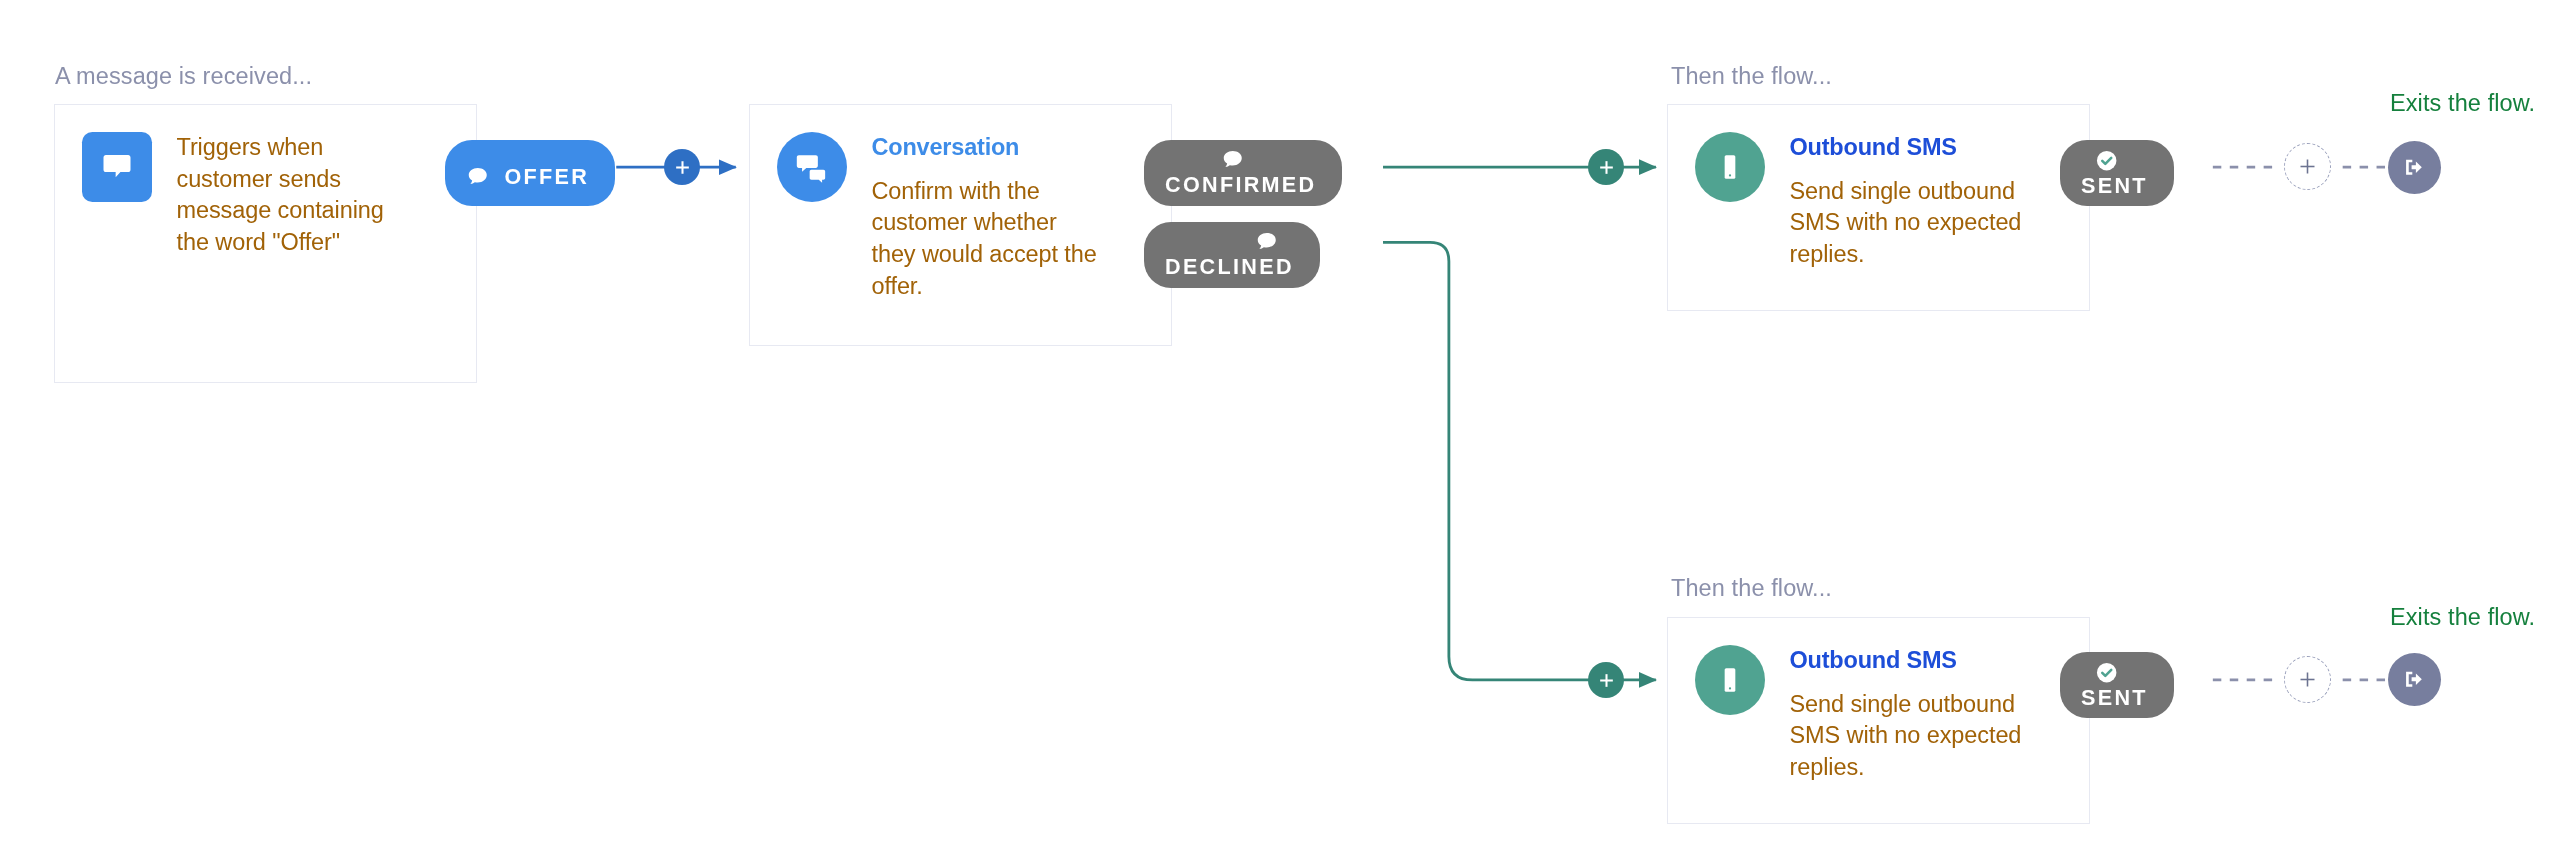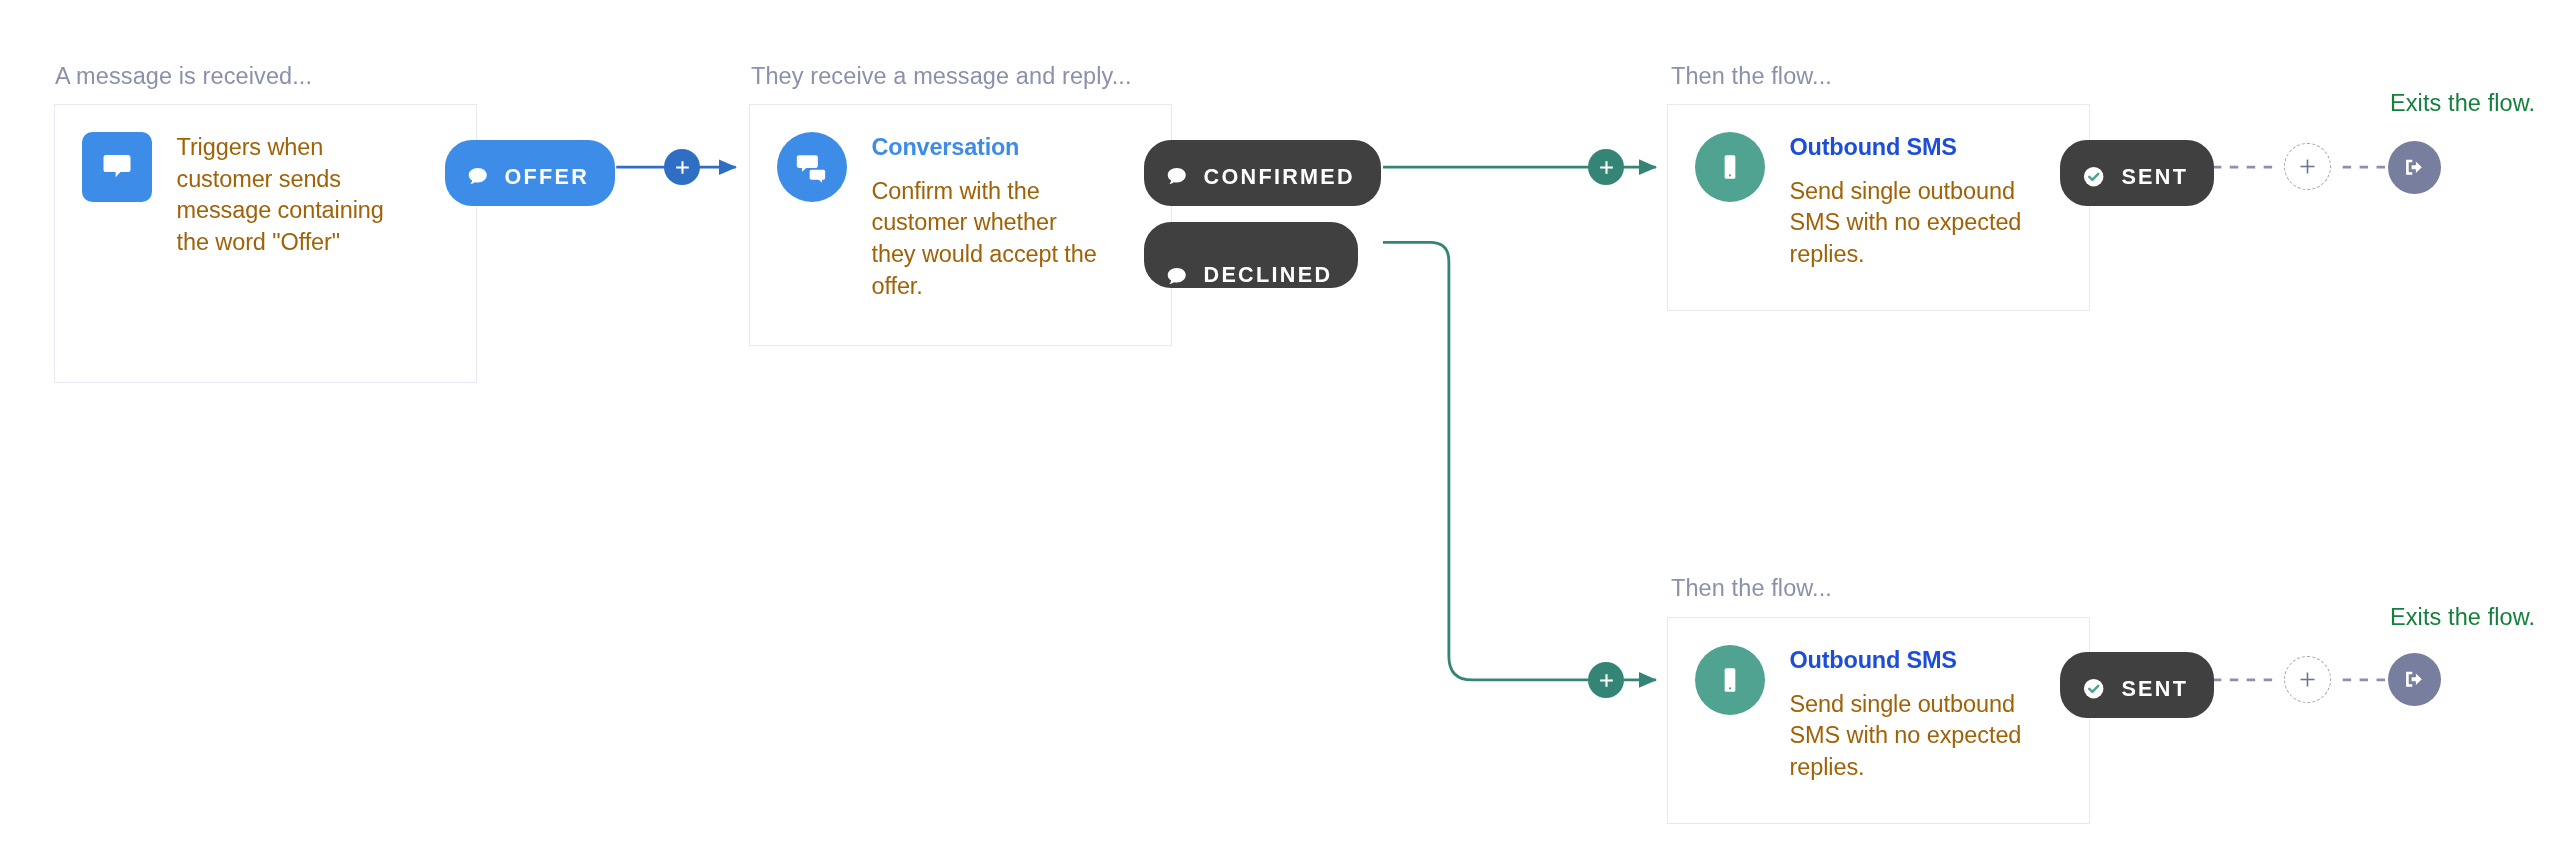--- a/index.html
+++ b/index.html
@@ -109,21 +109,21 @@
     padding: 8px 26px 0 21px;
     border-radius: 27px;
     color: #ffffff;
     font-size: 21.6px;
     font-weight: bold;
     letter-spacing: 2.3px;
     white-space: nowrap;
     box-sizing: border-box;
   }
   .pill.blue { background: #3d8ce8; }
-  .pill.teal { background: #404040; }
+  .pill.teal { background: #737373; flex-direction: column; }
   .pill .pill-icon {
     display: inline-flex;
     align-items: center;
     margin-right: 15px;
   }
   .pill .pill-label { display: inline-block; }
 
   
   .plus-node {
     position: absolute;
@@ -184,21 +184,20 @@
     <path d="M1470,232 H1520 Q1540,232 1540,252 V672 Q1540,697 1565,697 H1760" fill="none" stroke="#358577" stroke-width="3" marker-end="url(#arrowTeal)"></path>
 
     <line x1="2352" y1="152" x2="2416" y2="152" stroke="#8b90ab" stroke-width="3" stroke-dasharray="9 9"></line>
     <line x1="2490" y1="152" x2="2540" y2="152" stroke="#8b90ab" stroke-width="3" stroke-dasharray="9 9"></line>
 
     <line x1="2352" y1="697" x2="2416" y2="697" stroke="#8b90ab" stroke-width="3" stroke-dasharray="9 9"></line>
     <line x1="2490" y1="697" x2="2540" y2="697" stroke="#8b90ab" stroke-width="3" stroke-dasharray="9 9"></line>
   </svg>
 
   <div class="caption" style="left:55px;  top:39px;">A message is received...</div>
-  <div class="caption" style="left:751px; top:39px;">They receive a message and reply...</div>
   <div class="caption" style="left:1671px;top:39px;">Then the flow...</div>
   <div class="caption" style="left:1671px;top:551px;">Then the flow...</div>
   <div class="caption exit-caption" style="left:2390px;top:66px;">Exits the flow.</div>
   <div class="caption exit-caption" style="left:2390px;top:580px;">Exits the flow.</div>
 
   <div class="card" style="left:54px; top:80px; width:423px; height:279px;">
     <div class="card-inner">
       <div class="node-icon sq">
         <svg width="36" height="36" viewBox="0 0 24 24" aria-hidden="true">
           <path fill="#ffffff" d="M4.6 4h14.8c.9 0 1.6.7 1.6 1.6v8.2c0 .9-.7 1.6-1.6 1.6h-5.1l-3.2 3.4v-3.4H4.6c-.9 0-1.6-.7-1.6-1.6V5.6C3 4.7 3.7 4 4.6 4z"></path>

